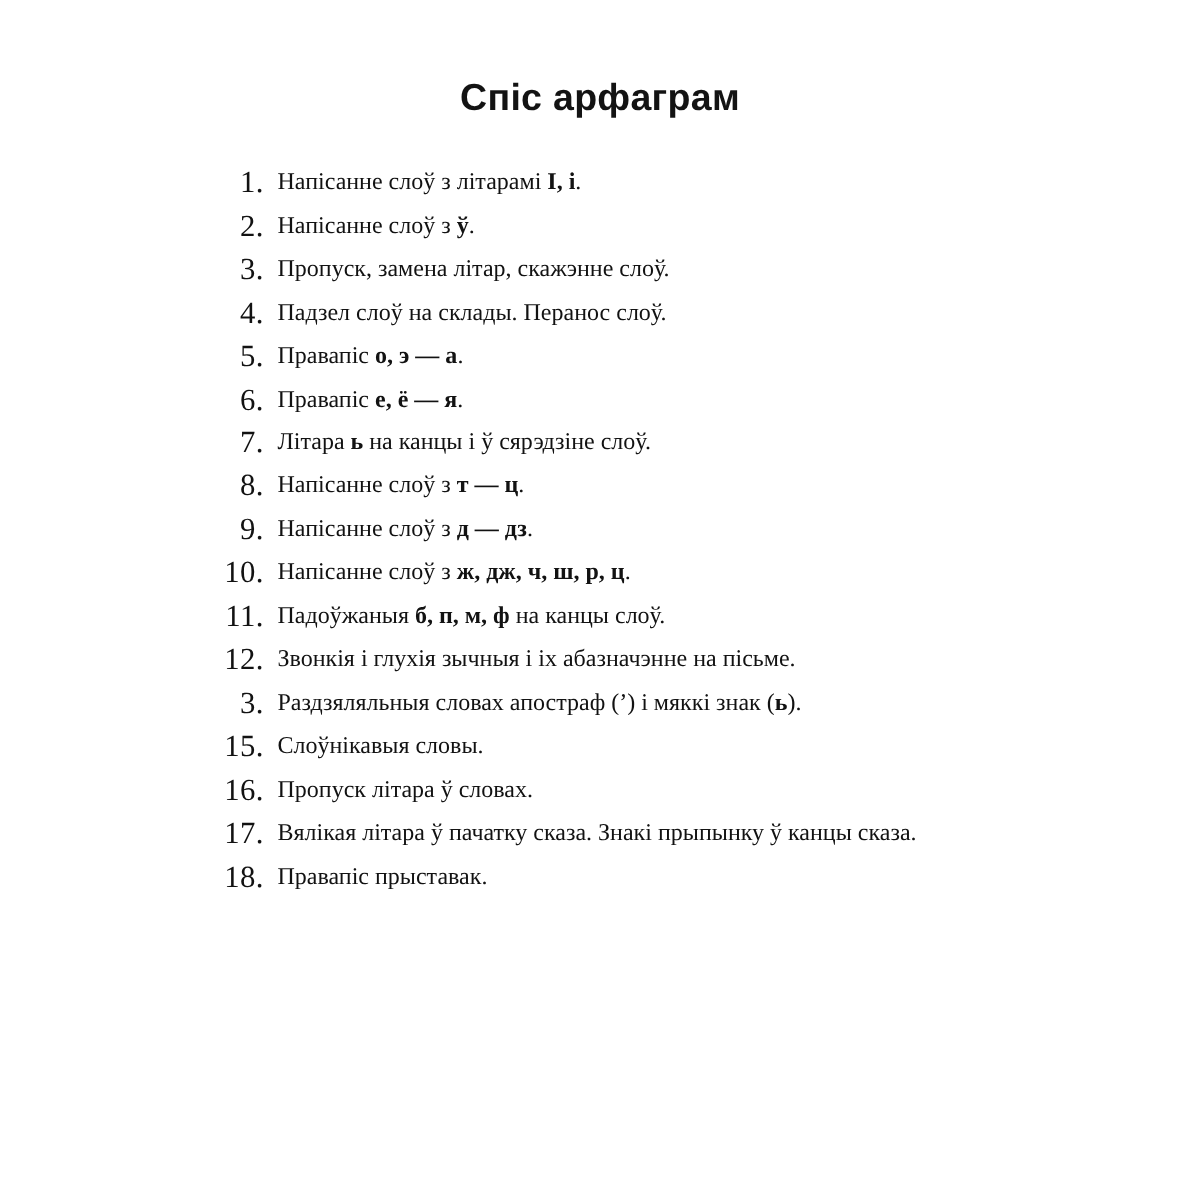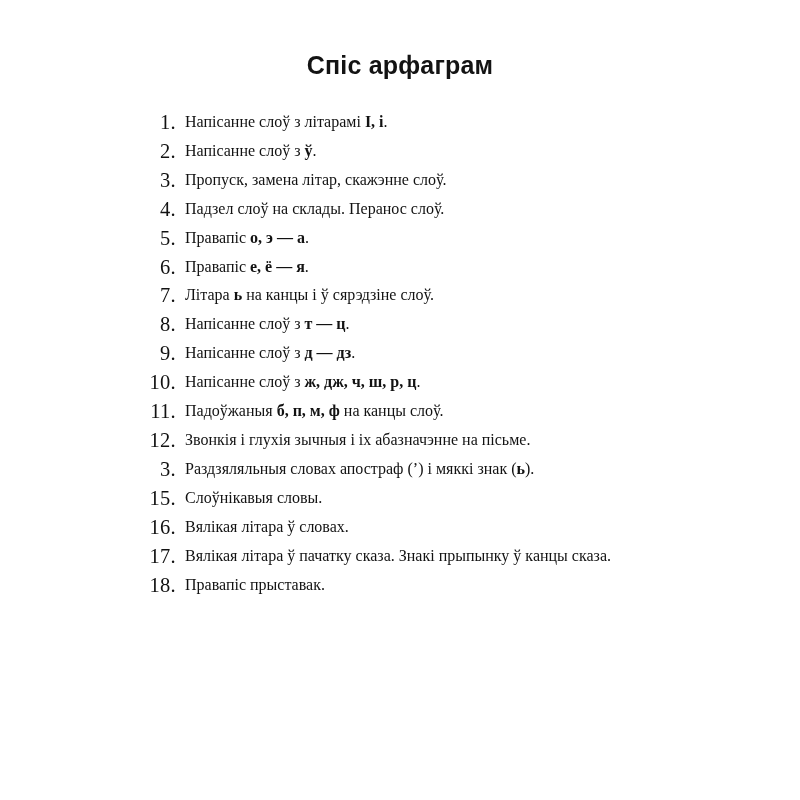--- a/index.html
+++ b/index.html
@@ -142,21 +142,21 @@
       <li class="list-item">
         <span class="item-number">3.</span>
         <span class="item-text justify"><span>Раздзяляльныя словах апостраф (’) і мяккі знак (</span><span class="b">ь</span><span>).</span></span>
       </li>
       <li class="list-item">
         <span class="item-number">15.</span>
         <span class="item-text"><span>Слоўнікавыя словы.</span></span>
       </li>
       <li class="list-item">
         <span class="item-number">16.</span>
-        <span class="item-text"><span>Вялікая літара ў словах.</span></span>
+        <span class="item-text"><span>Пропуск літара ў словах.</span></span>
       </li>
       <li class="list-item">
         <span class="item-number">17.</span>
         <span class="item-text justify"><span>Вялікая літара ў пачатку сказа. Знакі прыпынку ў канцы сказа.</span></span>
       </li>
       <li class="list-item">
         <span class="item-number">18.</span>
         <span class="item-text"><span>Правапіс прыставак.</span></span>
       </li>
     </ol>

